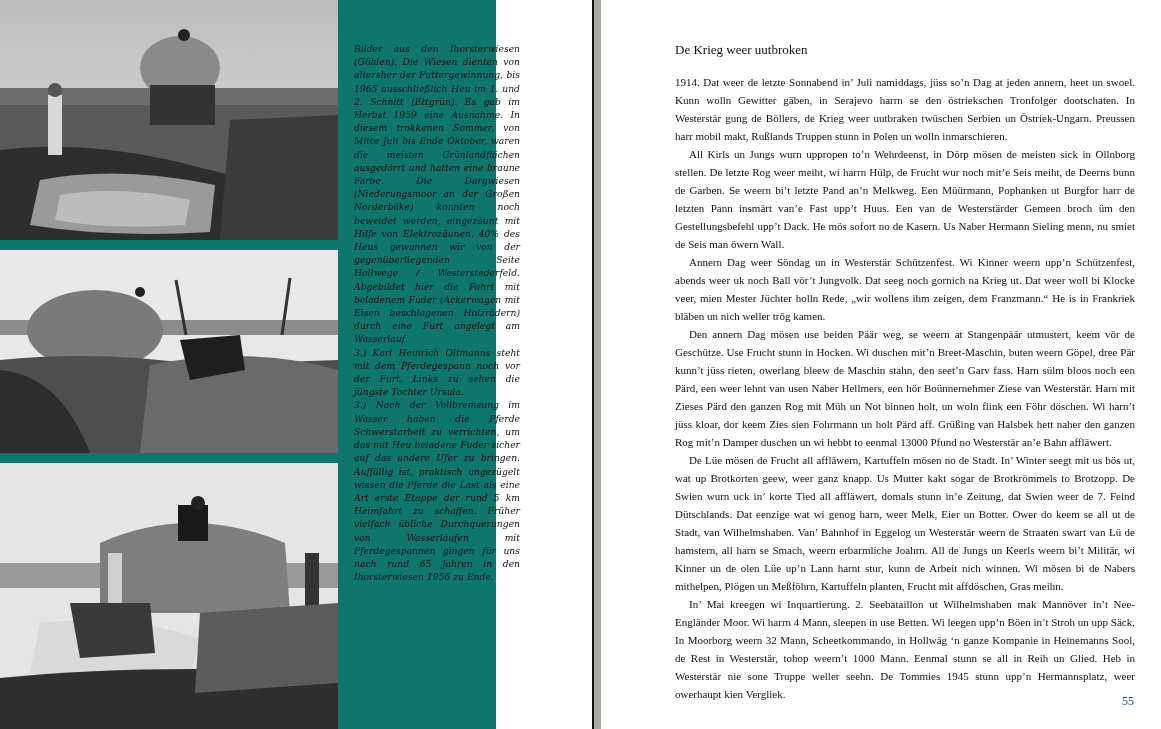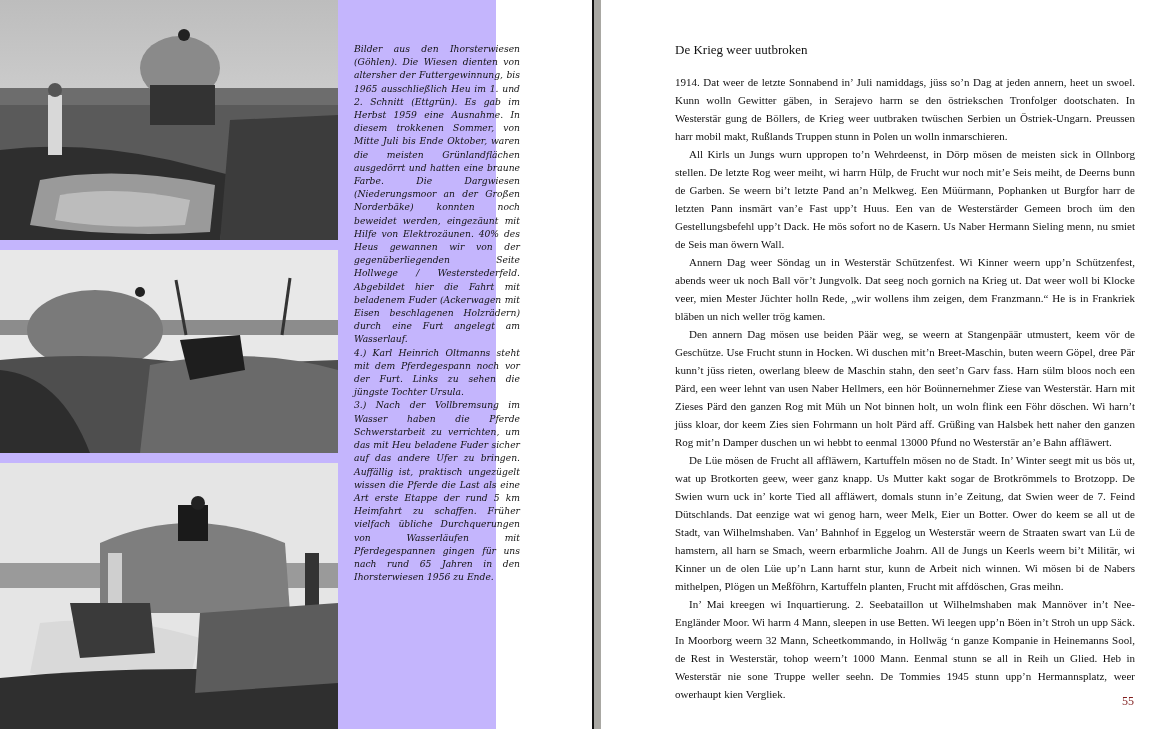--- a/index.html
+++ b/index.html
@@ -1,17 +1,17 @@
 <!DOCTYPE html>
 <html><head>
 <meta charset="utf-8">
 <style>
   html, body { margin:0; padding:0; background:#ffffff; }
   body { width:1161px; height:729px; position:relative; overflow:hidden; }
-  .page-left { position:absolute; left:0; top:0; width:496px; height:729px; background:#c4b5fd; }
+  .page-left { position:absolute; left:0; top:0; width:496px; height:729px; background:#0f766e; }
   .page-right { position:absolute; left:601px; top:0; width:560px; height:729px; background:#fff; }
   .gutter { position:absolute; left:592px; top:0; width:10px; height:729px; background:#a9a8a3; border-left:2px solid #111; box-sizing:border-box; }
 
   .photo { position:absolute; left:0; width:338px; overflow:hidden; }
   .photo svg { display:block; width:100%; height:100%; }
   .photo-1 { top:0; height:240px; }
   .photo-2 { top:250px; height:203px; }
   .photo-3 { top:463px; height:266px; }
 
   .caption {
@@ -19,21 +19,21 @@
     font-family:"DejaVu Serif", serif; font-style:italic;
     font-size:9.2px; line-height:13.2px; color:#111; text-align:justify;
   }
   .caption p { margin:0; }
 
   .article { position:absolute; left:675px; top:40px; width:460px;
     font-family:"Liberation Serif", serif; color:#111; }
   .article h2 { margin:0 0 13px 0; font-size:13px; font-weight:normal; line-height:20px; }
   .article p { margin:0; font-size:11px; line-height:18px; text-align:justify; text-indent:14px; }
   .article p.first { text-indent:0; }
-  .page-number { position:absolute; left:1122px; top:694px; font-family:"Liberation Serif", serif; font-size:12px; color:#7f1d1d; }
+  .page-number { position:absolute; left:1122px; top:694px; font-family:"Liberation Serif", serif; font-size:12px; color:#0c4a6e; }
 </style>
 </head>
 <body>
 
 <div class="page-left">
   <div class="photo photo-1">
     <svg viewBox="0 0 338 240" preserveAspectRatio="none">
       <defs>
         <linearGradient id="sky1" x1="0" y1="0" x2="0" y2="1">
           <stop offset="0" stop-color="#bdbdbd"></stop>
@@ -79,21 +79,21 @@
       <rect x="305" y="90" width="14" height="60" fill="#333"></rect>
       <path d="M40 160 Q120 150 200 175 L190 215 Q100 230 30 210Z" fill="#d9d9d9"></path>
       <path d="M70 140 L150 140 L155 190 L80 195Z" fill="#3a3a3a"></path>
       <path d="M0 215 Q150 200 338 210 L338 266 L0 266Z" fill="#2f2f2f"></path>
       <path d="M200 150 L338 140 L338 220 L195 230Z" fill="#5c5c5c"></path>
     </svg>
   </div>
 
   <div class="caption">
     <p>Bilder aus den Ihorsterwiesen (Göhlen). Die Wiesen dienten von altersher der Futtergewinnung, bis 1965 ausschließlich Heu im 1. und 2. Schnitt (Ettgrün). Es gab im Herbst 1959 eine Ausnahme. In diesem trokkenen Sommer, von Mitte Juli bis Ende Oktober, waren die meisten Grünlandflächen ausgedörrt und hatten eine braune Farbe. Die Dargwiesen (Niederungsmoor an der Großen Norderbäke) konnten noch beweidet werden, eingezäunt mit Hilfe von Elektrozäunen. 40% des Heus gewannen wir von der gegenüberliegenden Seite Hollwege / Westerstederfeld. Abgebildet hier die Fahrt mit beladenem Fuder (Ackerwagen mit Eisen beschlagenen Holzrädern) durch eine Furt angelegt am Wasserlauf.</p>
-    <p>4.) Karl Heinrich Oltmanns steht mit dem Pferdegespann noch vor der Furt. Links zu sehen die jüngste Tochter Ursula.</p>
+    <p>3.) Karl Heinrich Oltmanns steht mit dem Pferdegespann noch vor der Furt. Links zu sehen die jüngste Tochter Ursula.</p>
     <p>3.) Nach der Vollbremsung im Wasser haben die Pferde Schwerstarbeit zu verrichten, um das mit Heu beladene Fuder sicher auf das andere Ufer zu bringen. Auffällig ist, praktisch ungezügelt wissen die Pferde die Last als eine Art erste Etappe der rund 5 km Heimfahrt zu schaffen. Früher vielfach übliche Durchquerungen von Wasserläufen mit Pferdegespannen gingen für uns nach rund 65 Jahren in den Ihorsterwiesen 1956 zu Ende.</p>
   </div>
 </div>
 
 <div class="gutter"></div>
 
 <div class="page-right"></div>
 
 <div class="article">
   <h2>De Krieg weer uutbroken</h2>

